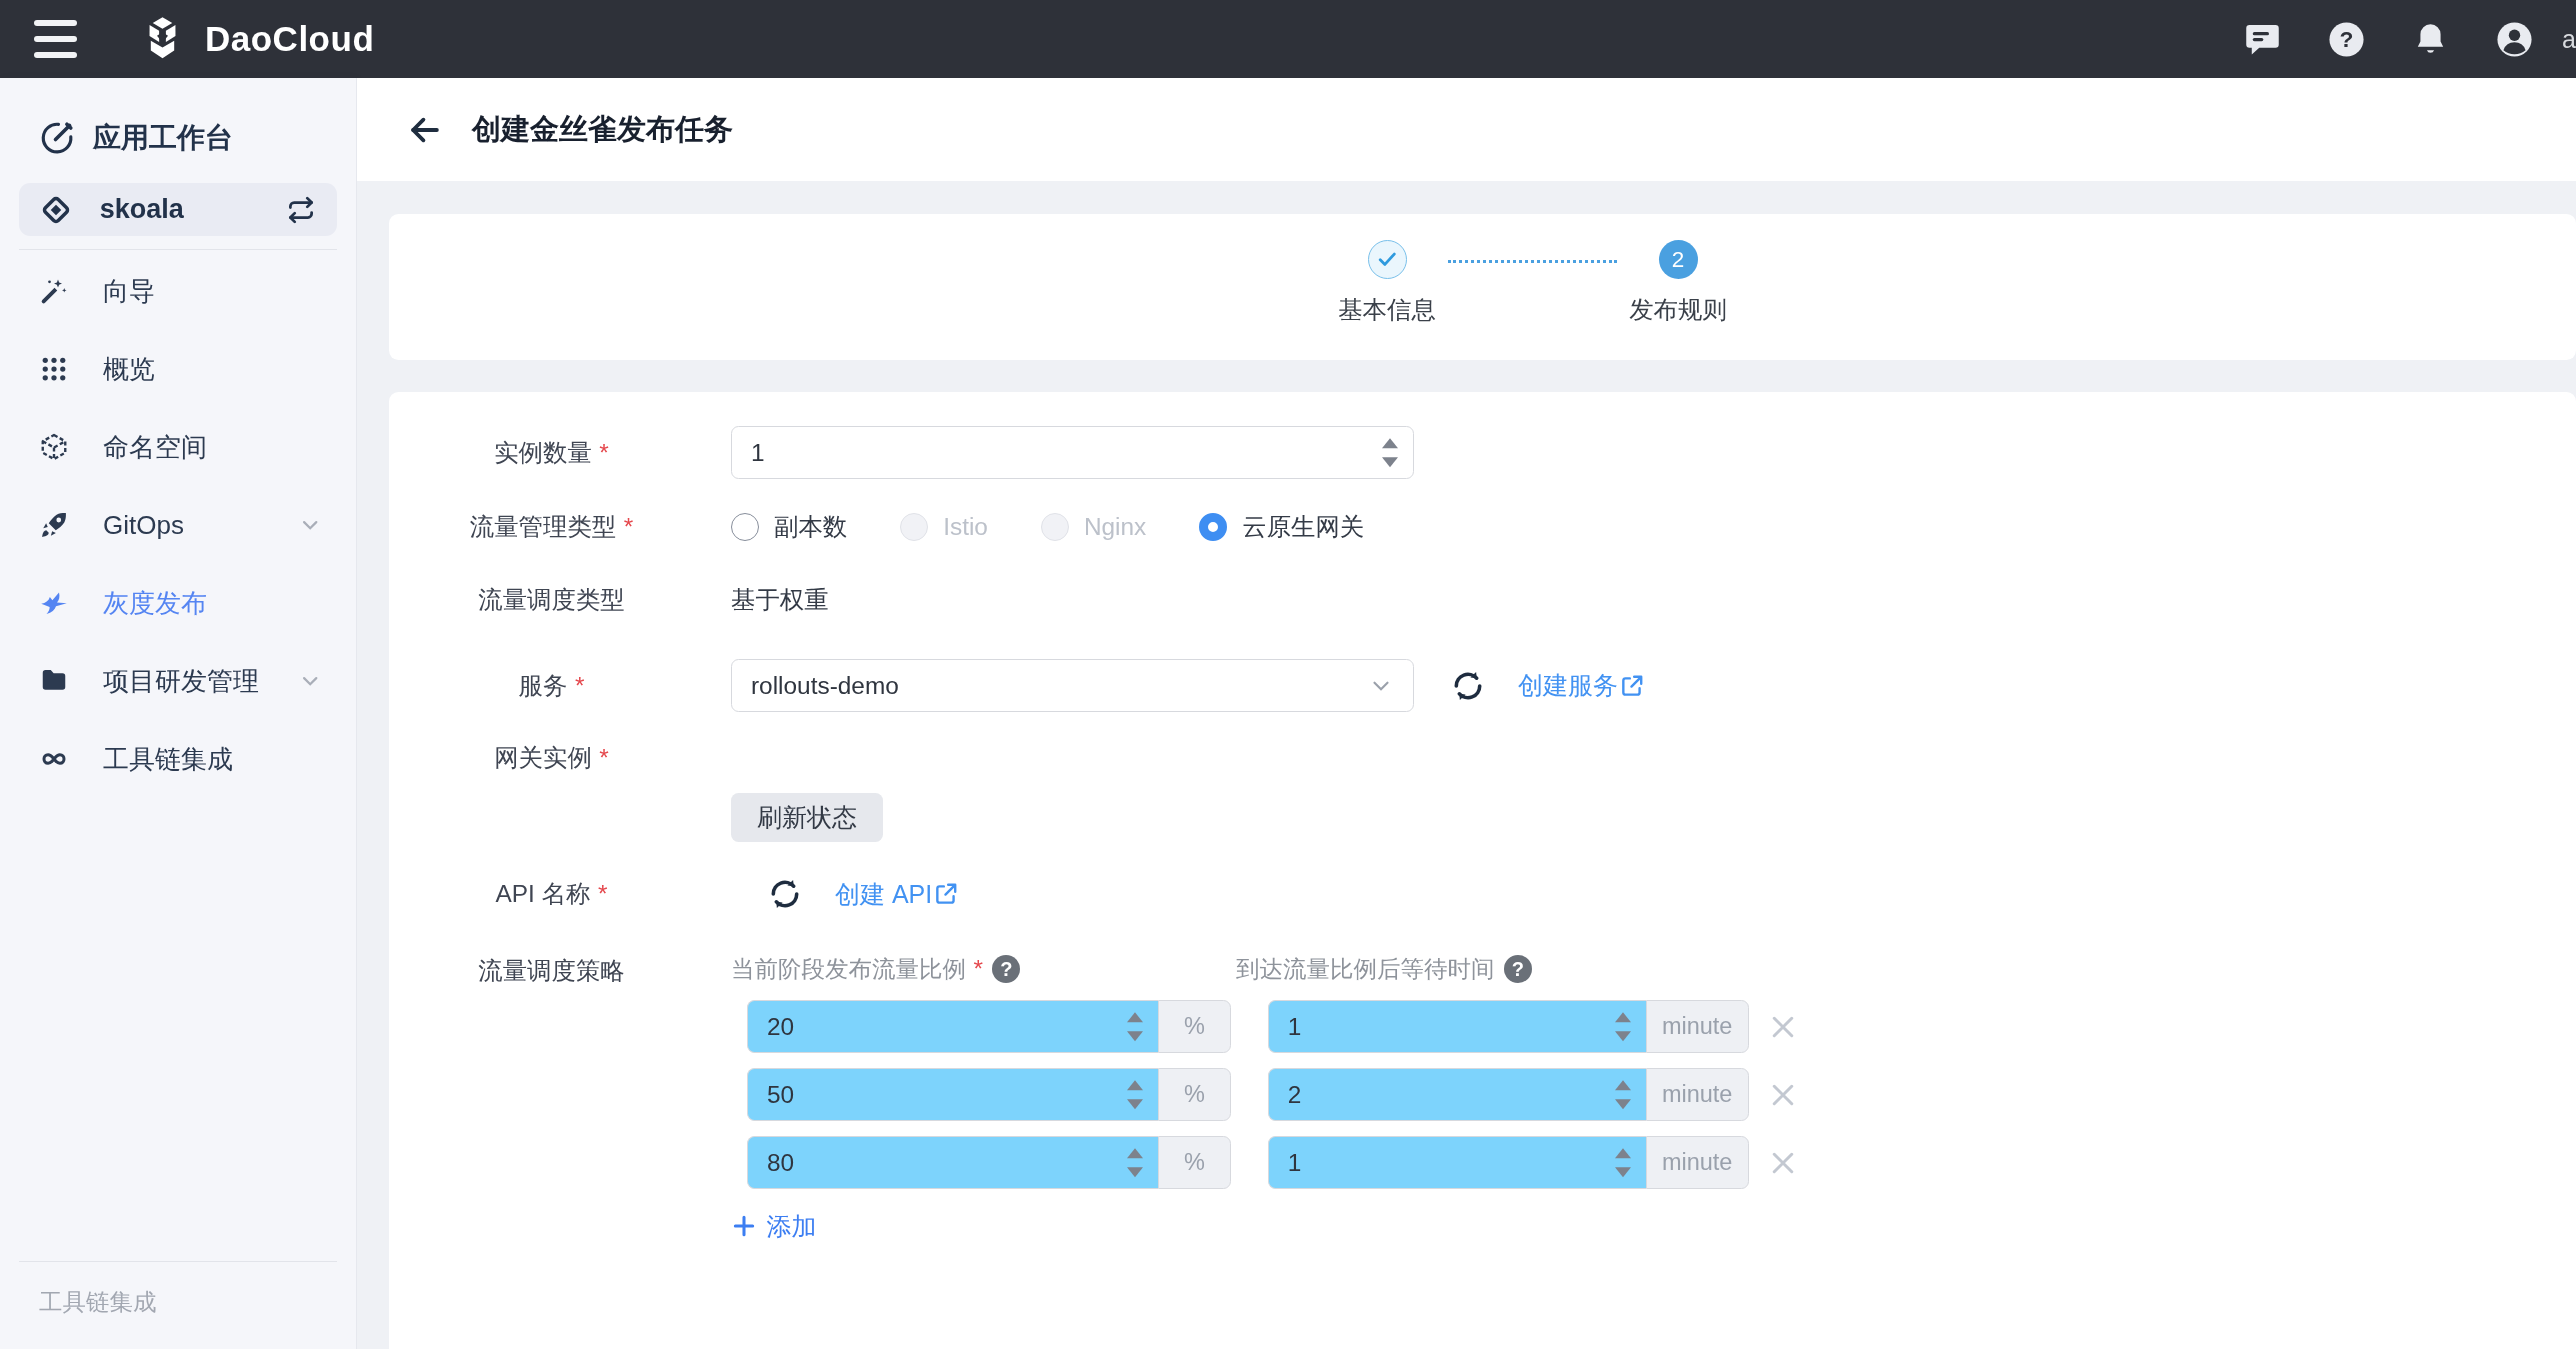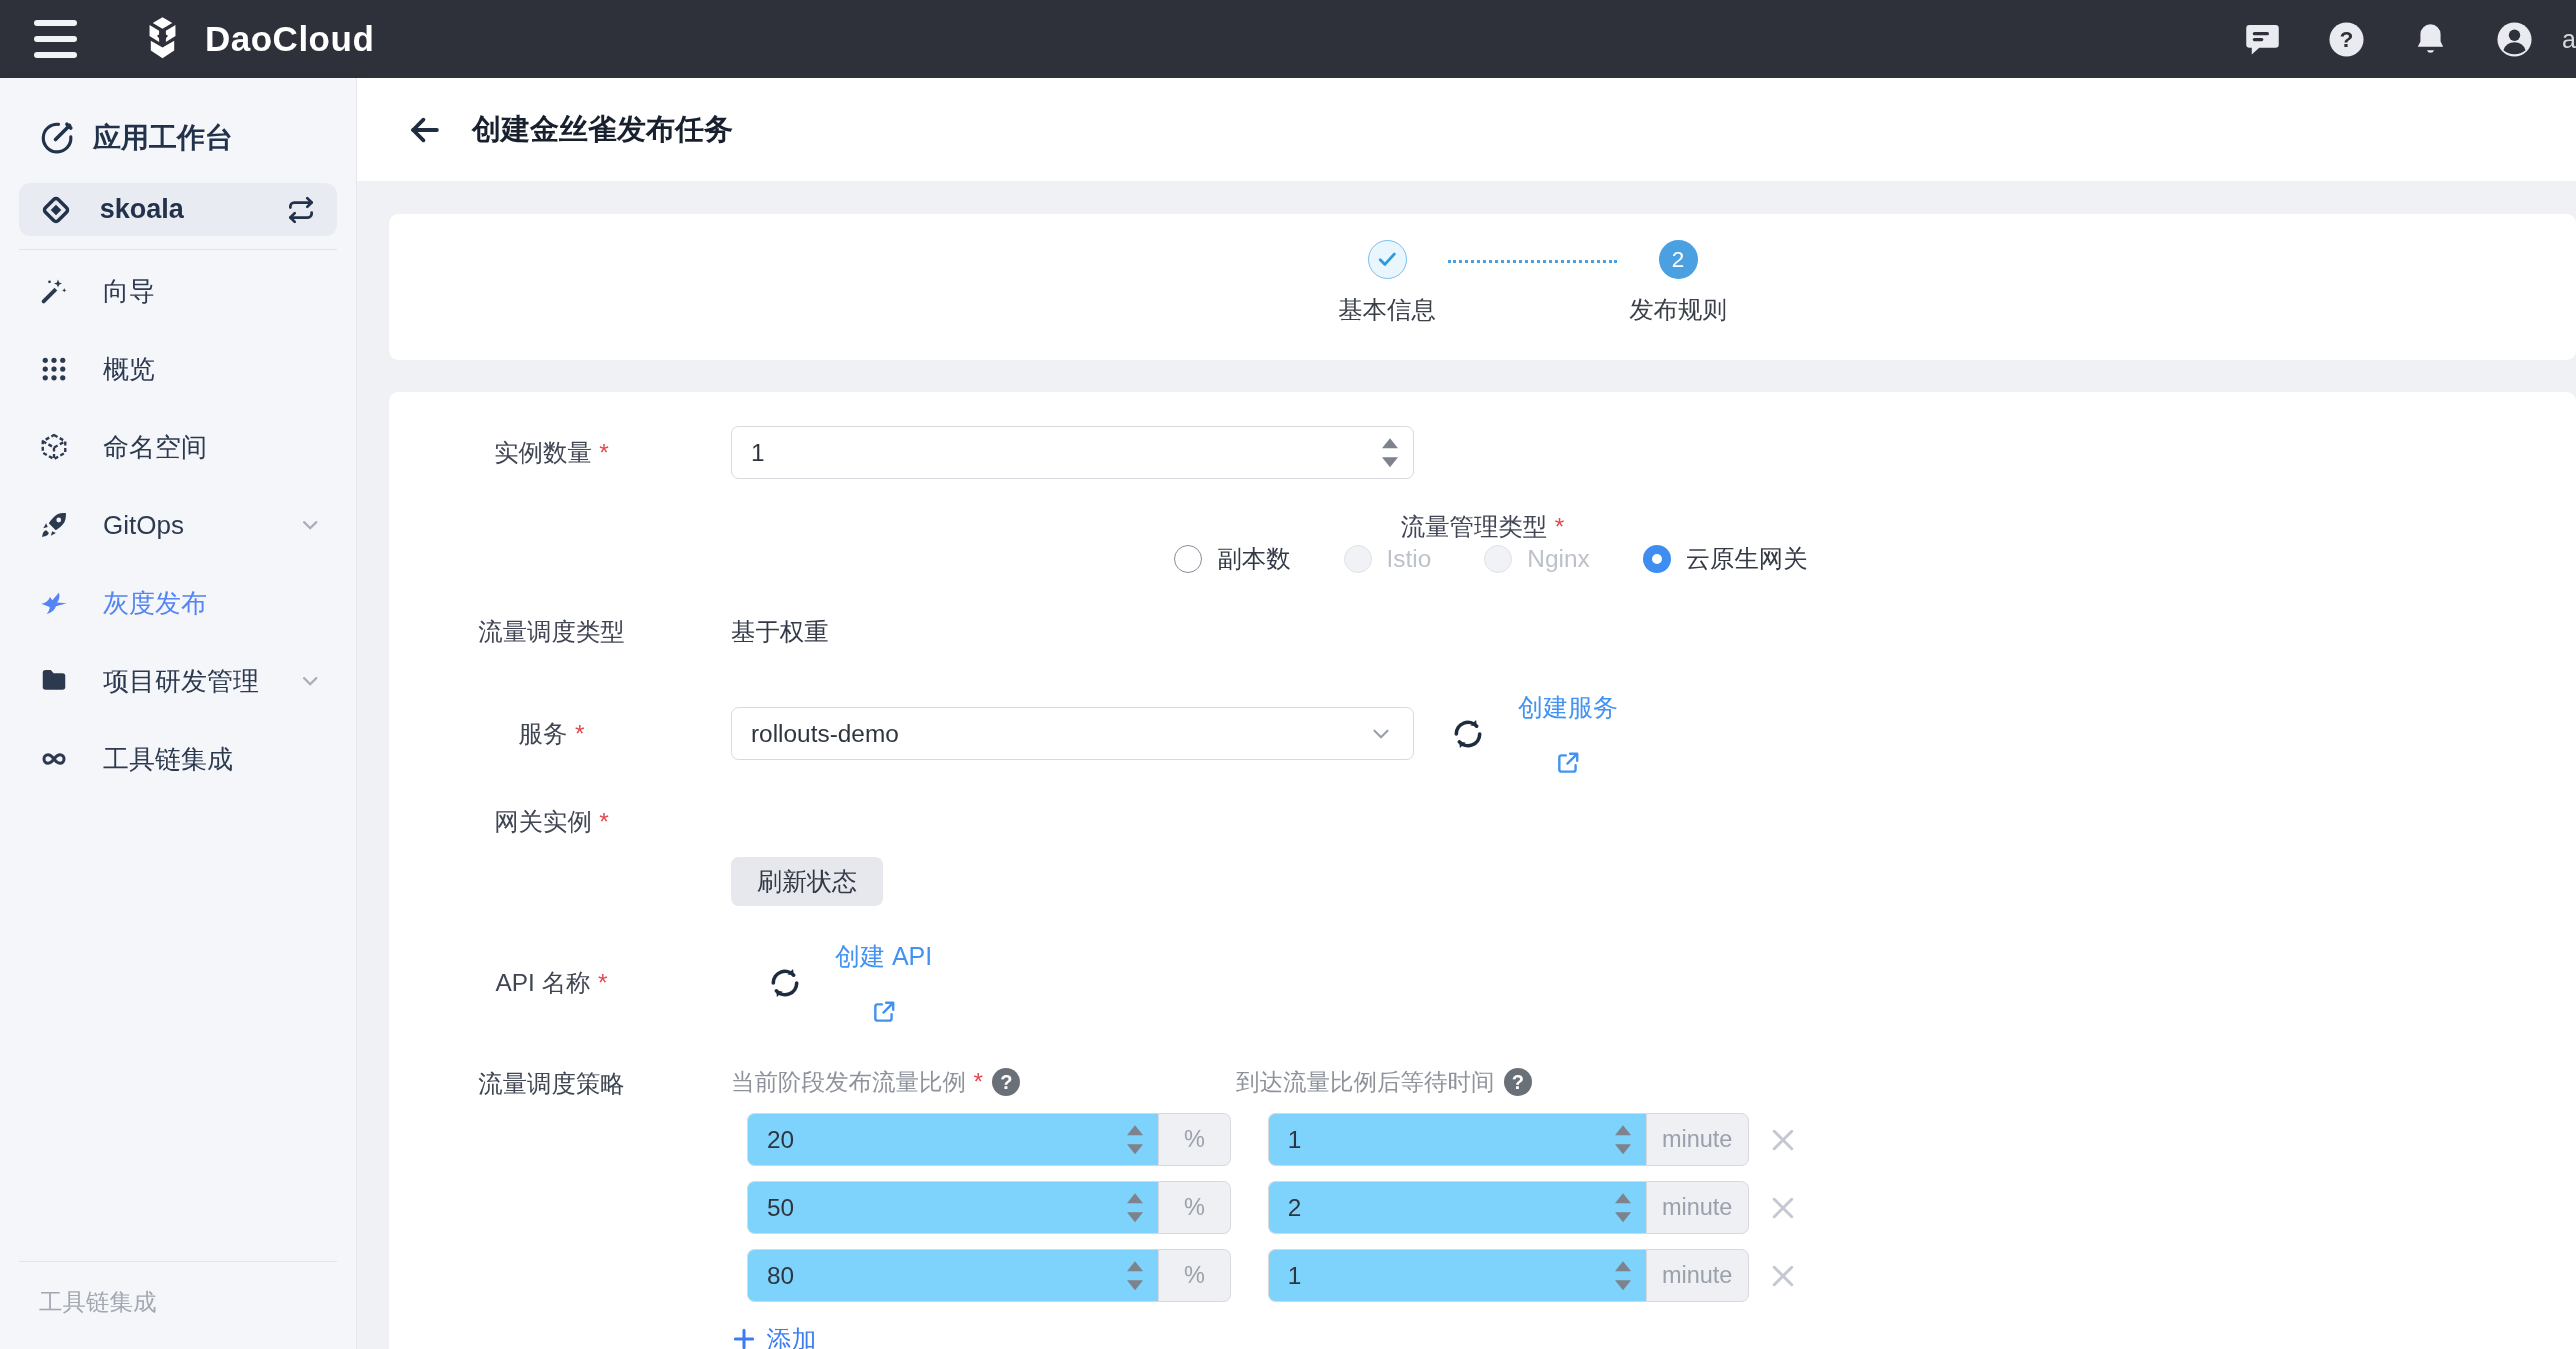--- a/index.html
+++ b/index.html
@@ -102,21 +102,21 @@
   .radio-opt.selected .radio { border:9px solid #3e8ef2; }
   .radio-label { font-size:24.4px; color:#333a46; margin-left:15px; }
   .radio-opt.disabled .radio-label { color:#bcc1ca; }
 
   .static-value { font-size:24.4px; color:#333a46; }
 
   .select { display:flex; align-items:center; padding:0 19px; font-size:24.4px; color:#2f353f; cursor:pointer; }
   .select .chev-sel { margin-left:auto; width:26px; height:26px; color:#9ba1ab; }
 
   .refresh-btn { margin-left:36px; width:36px; height:36px; color:#1e2c3f; cursor:pointer; flex:none; }
-  .link { margin-left:32px; display:inline-flex; align-items:center; gap:26px; color:#4292f2; font-size:25px; cursor:pointer; text-decoration:none;flex-direction:column; }
+  .link { margin-left:32px; display:inline-flex; align-items:center; gap:1px; color:#4292f2; font-size:25px; cursor:pointer; text-decoration:none; }
   .link .ext { width:26px; height:26px; }
 
   .status-box {
     width:683px; height:68px; border:1.4px solid #b7e3c1; background:#f4fcf6; border-radius:7.5px;
     display:flex; align-items:center; padding:0 17px; gap:17px;
   }
   .status-box .ok-icon { width:34px; height:34px; flex:none; }
   .status-text { font-size:24.4px; color:#3a414c; }
   .btn-gray {
     height:49px; padding:16px 26px; background:#e6e8ed; border:none; border-radius:7.5px;
@@ -143,21 +143,21 @@
   .sg-addon {
     border:1.4px solid #d7d9de; border-radius:0 7.5px 7.5px 0; background:#eef0f4; color:#9aa1ac;
     font-size:23.5px; display:flex; align-items:center; justify-content:center;
   }
   .sg-addon.punit { width:73px; } .sg-addon.wunit { width:103px; }
   .x-btn { margin-left:19px; width:30px; height:30px; color:#c3c8d1; cursor:pointer; }
   .add-link { margin-top:20.7px; display:inline-flex; align-items:center; gap:9.4px; color:#3c7ef2; font-size:25px; cursor:pointer; }
   .add-link .plus { width:26px; height:26px; }
 
   .mt-row1 { margin-top:0; }
-  .mt-radio { margin-top:32px;flex-direction:column; }
+  .mt-radio { margin-top:32px; }
   .mt-sched { margin-top:41px; }
   .mt-service { margin-top:43px; }
   .mt-gateway { margin-top:30px; }
   .mt-refresh { margin-top:19px; }
   .mt-api { margin-top:34px; }
   .mt-strategy { margin-top:41px; }
 </style>
 </head>
 <body>
 

